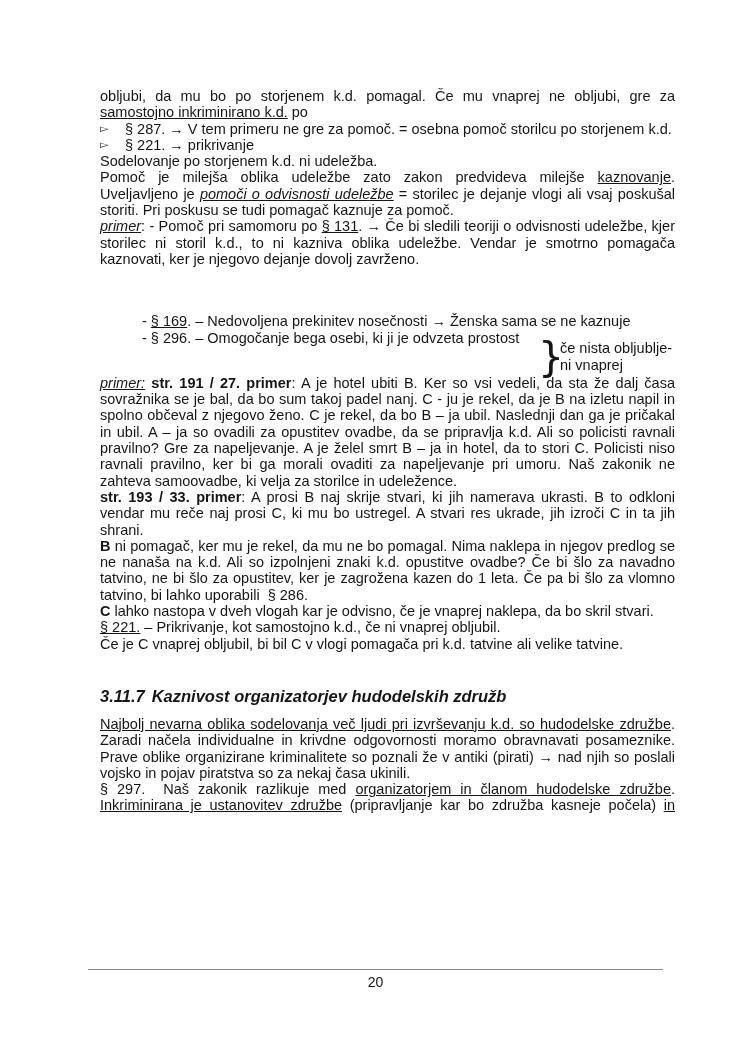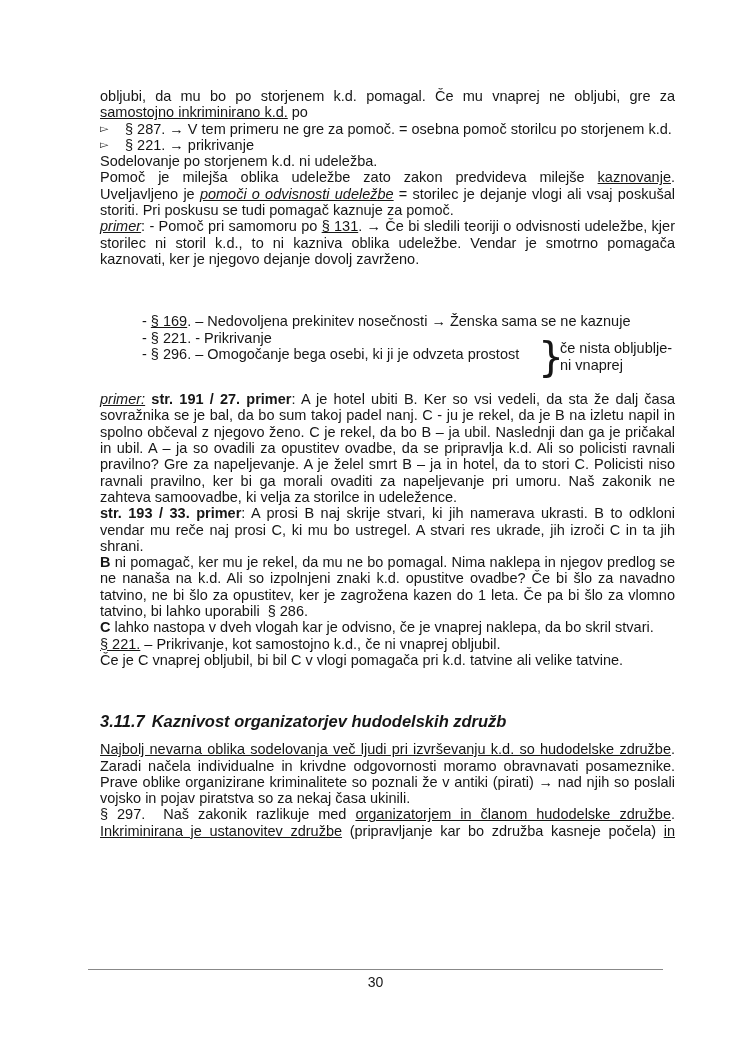--- a/index.html
+++ b/index.html
@@ -26,21 +26,21 @@
 
   .h-small{
     font-size:15.5px;line-height:18px;font-weight:bold;font-style:italic;
     margin:19px 0 7px;text-align:left;
   }
   .h-small.second{margin:9px 0 4px;}
   .hnum-wide{display:inline-block;min-width:87px;}
 
   .h-big{
     font-size:16.5px;line-height:20px;font-weight:bold;font-style:italic;
-    margin:43px 0 10px;text-align:left;
+    margin:34px 0 10px;text-align:left;
   }
   .hnum-narrow{margin-right:7px;}
 
   .law-list{position:relative;margin-top:46px;text-align:left;}
   .law-item{padding-left:42px;white-space:nowrap;}
   .brace{
     position:absolute;left:438px;top:23px;
     font-family:"DejaVu Sans",sans-serif;font-size:41px;line-height:42px;
   }
   .brace-note{position:absolute;left:460px;top:27px;line-height:16.3px;white-space:nowrap;}
@@ -72,21 +72,20 @@
   <p>Sodelovanje po storjenem k.d. ni udeležba.</p>
 
 
   <p><span>Pomoč je milejša oblika udeležbe zato zakon predvideva milejše </span><span class="u">kaznovanje</span><span>. Uveljavljeno je </span><span class="iu">pomoči o odvisnosti udeležbe</span><span> = storilec je dejanje vlogi ali vsaj poskušal storiti. Pri poskusu se tudi pomagač kaznuje za pomoč.</span></p>
 
 
   <p><span class="iu">primer</span><span>: - Pomoč pri samomoru po </span><span class="u">§ 131</span><span>. → Če bi sledili teoriji o odvisnosti udeležbe, kjer storilec ni storil k.d., to ni kazniva oblika udeležbe. Vendar je smotrno pomagača kaznovati, ker je njegovo dejanje dovolj zavrženo.</span></p>
 
   <div class="law-list">
     <div class="law-item"><span>- </span><span class="u">§ 169</span><span>. – Nedovoljena prekinitev nosečnosti → Ženska sama se ne kaznuje</span></div>
-    <div class="law-item"><span>- </span><span class="u"></span><span>§ 221. - Prikrivanje</span></div>
     <div class="law-item"><span>- </span><span class="u"></span><span>§ 296. – Omogočanje bega osebi, ki ji je odvzeta prostost</span></div>
     <span class="brace">}</span>
     <div class="brace-note">
       <div>če nista obljublje-</div>
       <div>ni vnaprej</div>
     </div>
   </div>
 
   <p class="mt29"><span class="iu">primer:</span><span> </span><b>str. 191 / 27. primer</b><span>: A je hotel ubiti B. Ker so vsi vedeli, da sta že dalj časa sovražnika se je bal, da bo sum takoj padel nanj. C - ju je rekel, da je B na izletu napil in spolno občeval z njegovo ženo. C je rekel, da bo B – ja ubil. Naslednji dan ga je pričakal in ubil. A – ja so ovadili za opustitev ovadbe, da se pripravlja k.d. Ali so policisti ravnali pravilno? Gre za napeljevanje. A je želel smrt B – ja in hotel, da to stori C. Policisti niso ravnali pravilno, ker bi ga morali ovaditi za napeljevanje pri umoru. Naš zakonik ne zahteva samoovadbe, ki velja za storilce in udeležence.</span></p>
 
@@ -102,13 +101,13 @@
 
   <div class="h-big"><span class="hnum-narrow">3.11.7</span><span>Kaznivost organizatorjev hudodelskih združb</span></div>
 
   <p><span class="u">Najbolj nevarna oblika sodelovanja več ljudi pri izvrševanju k.d. so hudodelske združbe</span><span>. Zaradi načela individualne in krivdne odgovornosti moramo obravnavati posameznike. Prave oblike organizirane kriminalitete so poznali že v antiki (pirati) → nad njih so poslali vojsko in pojav piratstva so za nekaj časa ukinili.</span></p>
 
   <p class="just-last"><span>§ 297.&nbsp; Naš zakonik razlikuje med </span><span class="u">organizatorjem in članom hudodelske združbe</span><span>. </span><span class="u">Inkriminirana je ustanovitev združbe</span><span> (pripravljanje kar bo združba kasneje počela) </span><span class="u">in</span></p>
 
 </div>
 
 <div class="footer-line"></div>
-<div class="page-num">30</div>
+<div class="page-num">20</div>
 
 </body></html>

